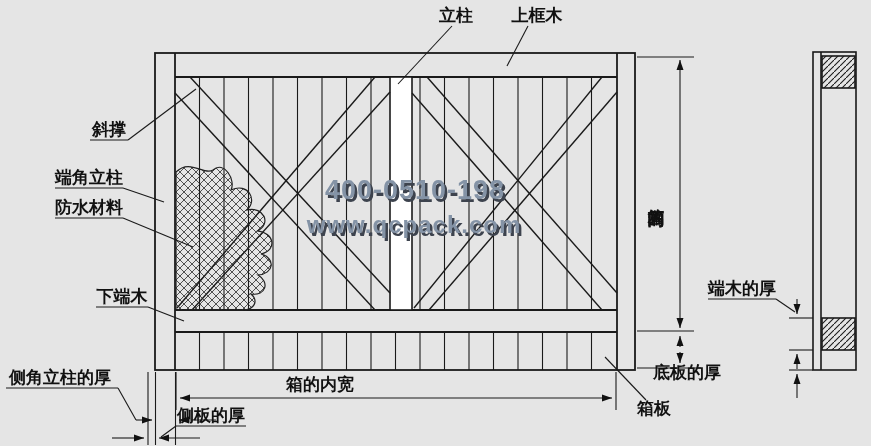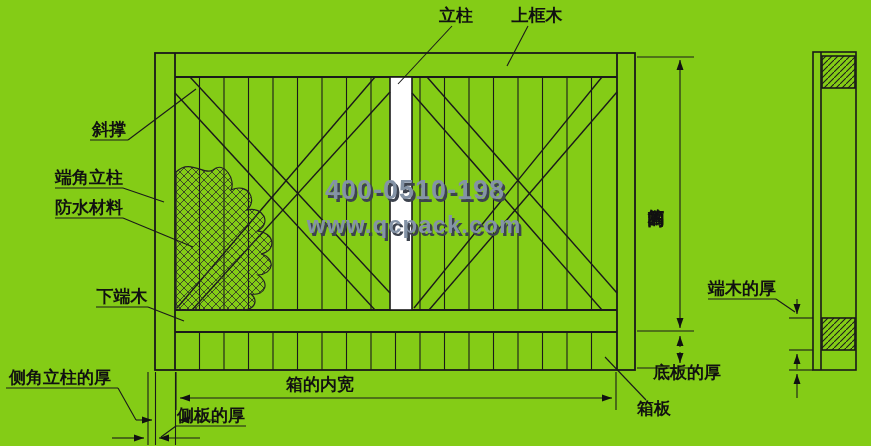--- a/index.html
+++ b/index.html
@@ -1,17 +1,17 @@
 <!DOCTYPE html>
 <html><head>
 <meta charset="utf-8">
 <title>Wooden Crate Construction Diagram</title>
 <style>
   html,body{margin:0;padding:0;background:#ffffff;}
-  .page{position:relative;width:871px;height:446px;background:#84cc16;overflow:hidden;
+  .page{position:relative;width:871px;height:446px;background:#e5e5e5;overflow:hidden;
         font-family:"Liberation Sans","DejaVu Sans",sans-serif;}
   svg{display:block;}
   text.lbl{font-family:"Liberation Sans","DejaVu Sans",sans-serif;font-weight:bold;
            font-size:17px;fill:#111111;}
   text.lbl-v{writing-mode:vertical-rl;}
   text.wm{font-family:"Liberation Sans","DejaVu Sans",sans-serif;font-weight:bold;letter-spacing:1px;}
   text.wm1{font-size:27px;}
   text.wm2{font-size:24px;}
 </style>
 </head>

